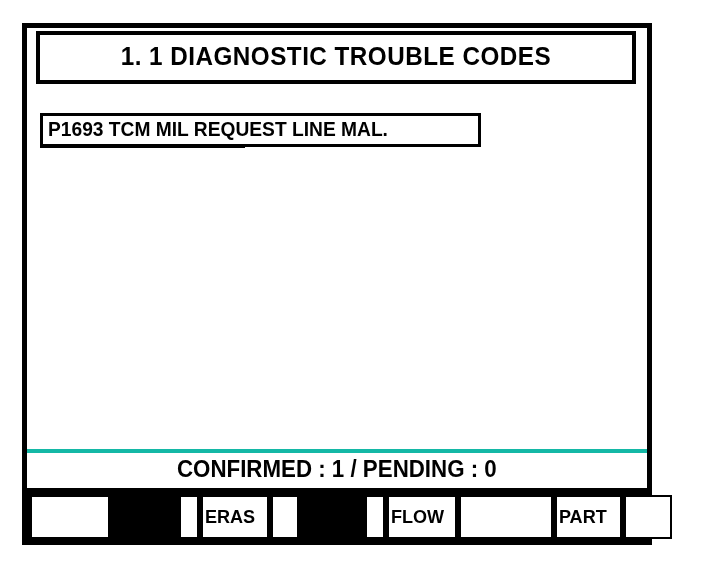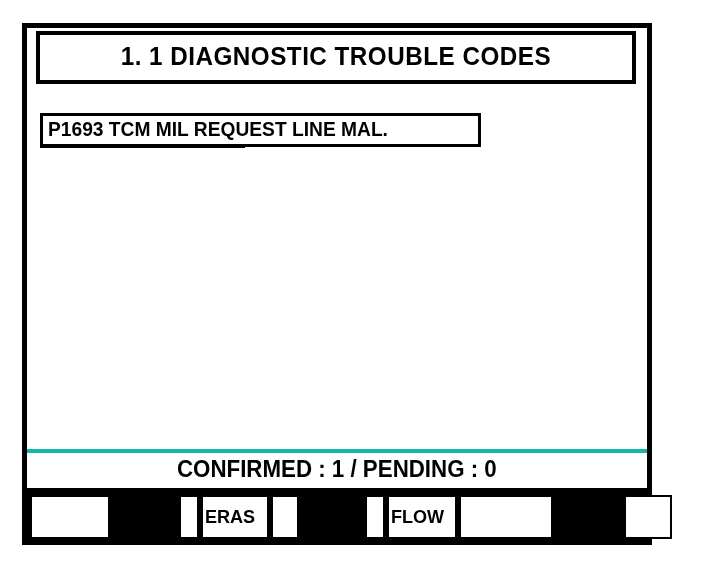--- a/index.html
+++ b/index.html
@@ -194,19 +194,22 @@
         </div>
         <div class="key" style="left: 338px; width: 20px;">
           <span class="key-label"></span>
         </div>
         <div class="key" style="left: 360px; width: 70px;">
           <span class="key-label">FLOW</span>
         </div>
         <div class="key" style="left: 432px; width: 94px;">
           <span class="key-label"></span>
         </div>
+        <div class="key" style="left: 528px; width: 67px;">
+          <span class="key-label">PART</span>
+        </div>
         <div class="key" style="left: 597px; width: 48px;">
           <span class="key-label"></span>
         </div>
       </div>
 
   </div>
 </div>
 
 </body></html>

